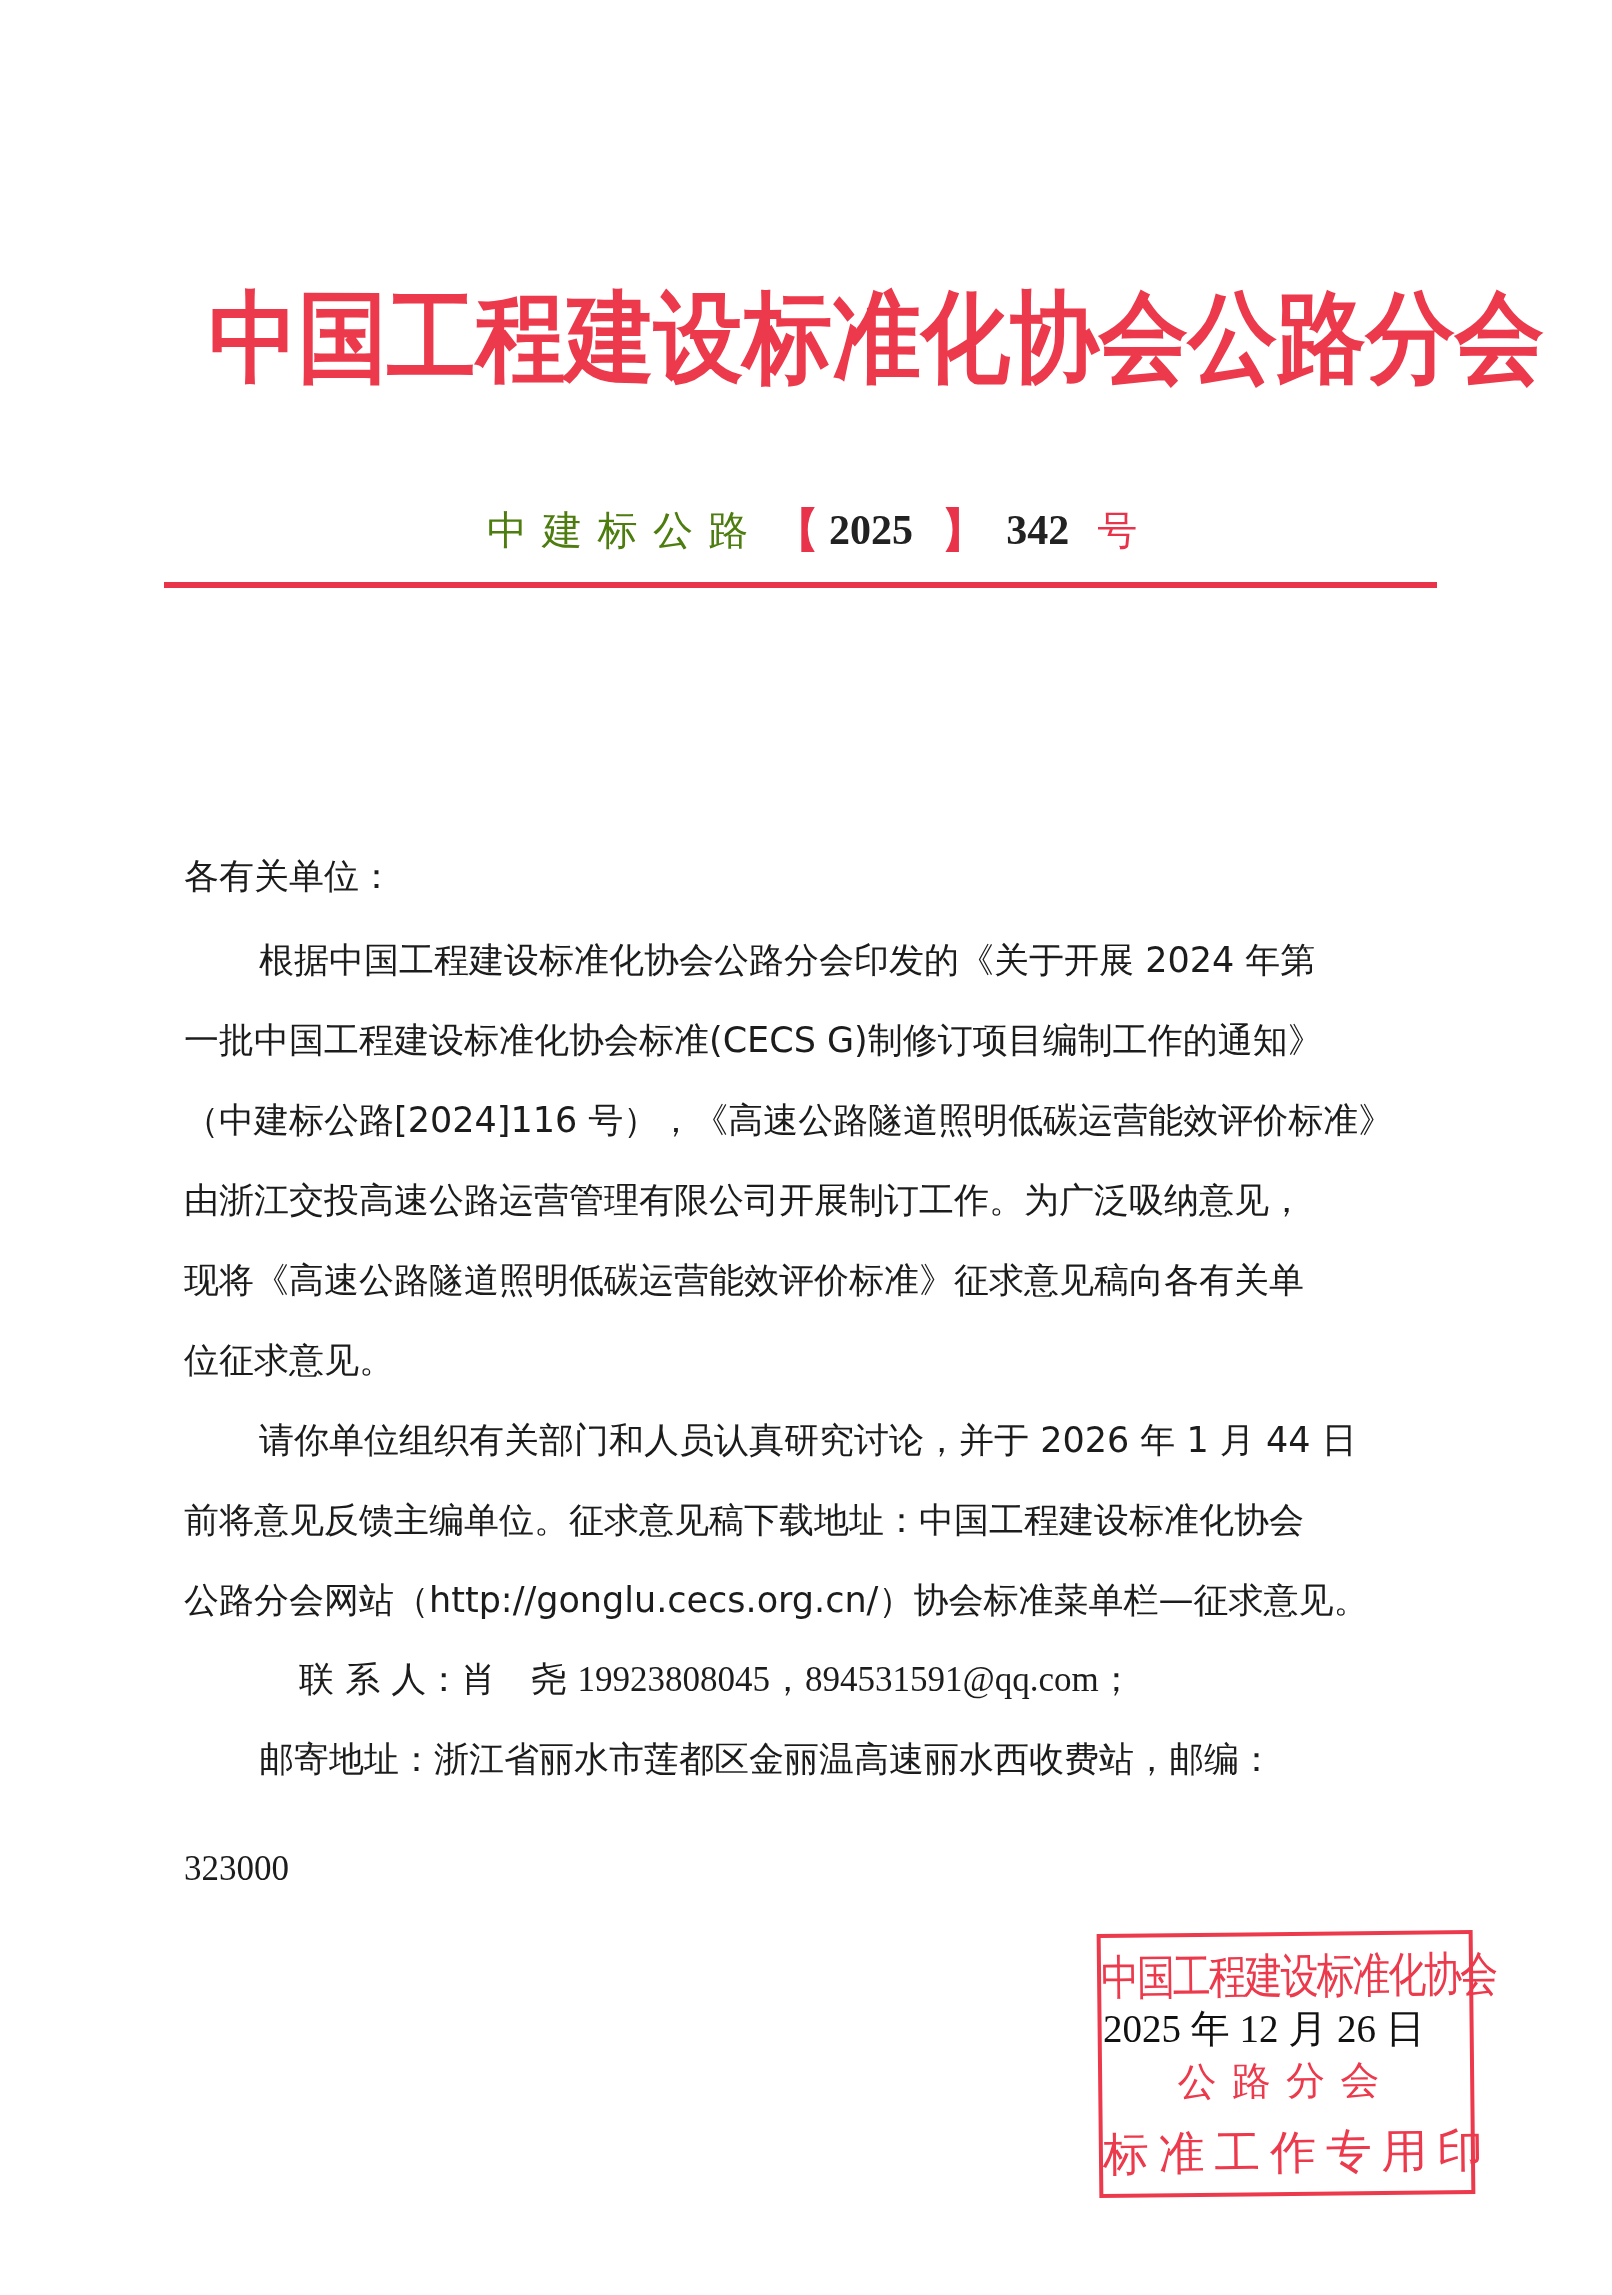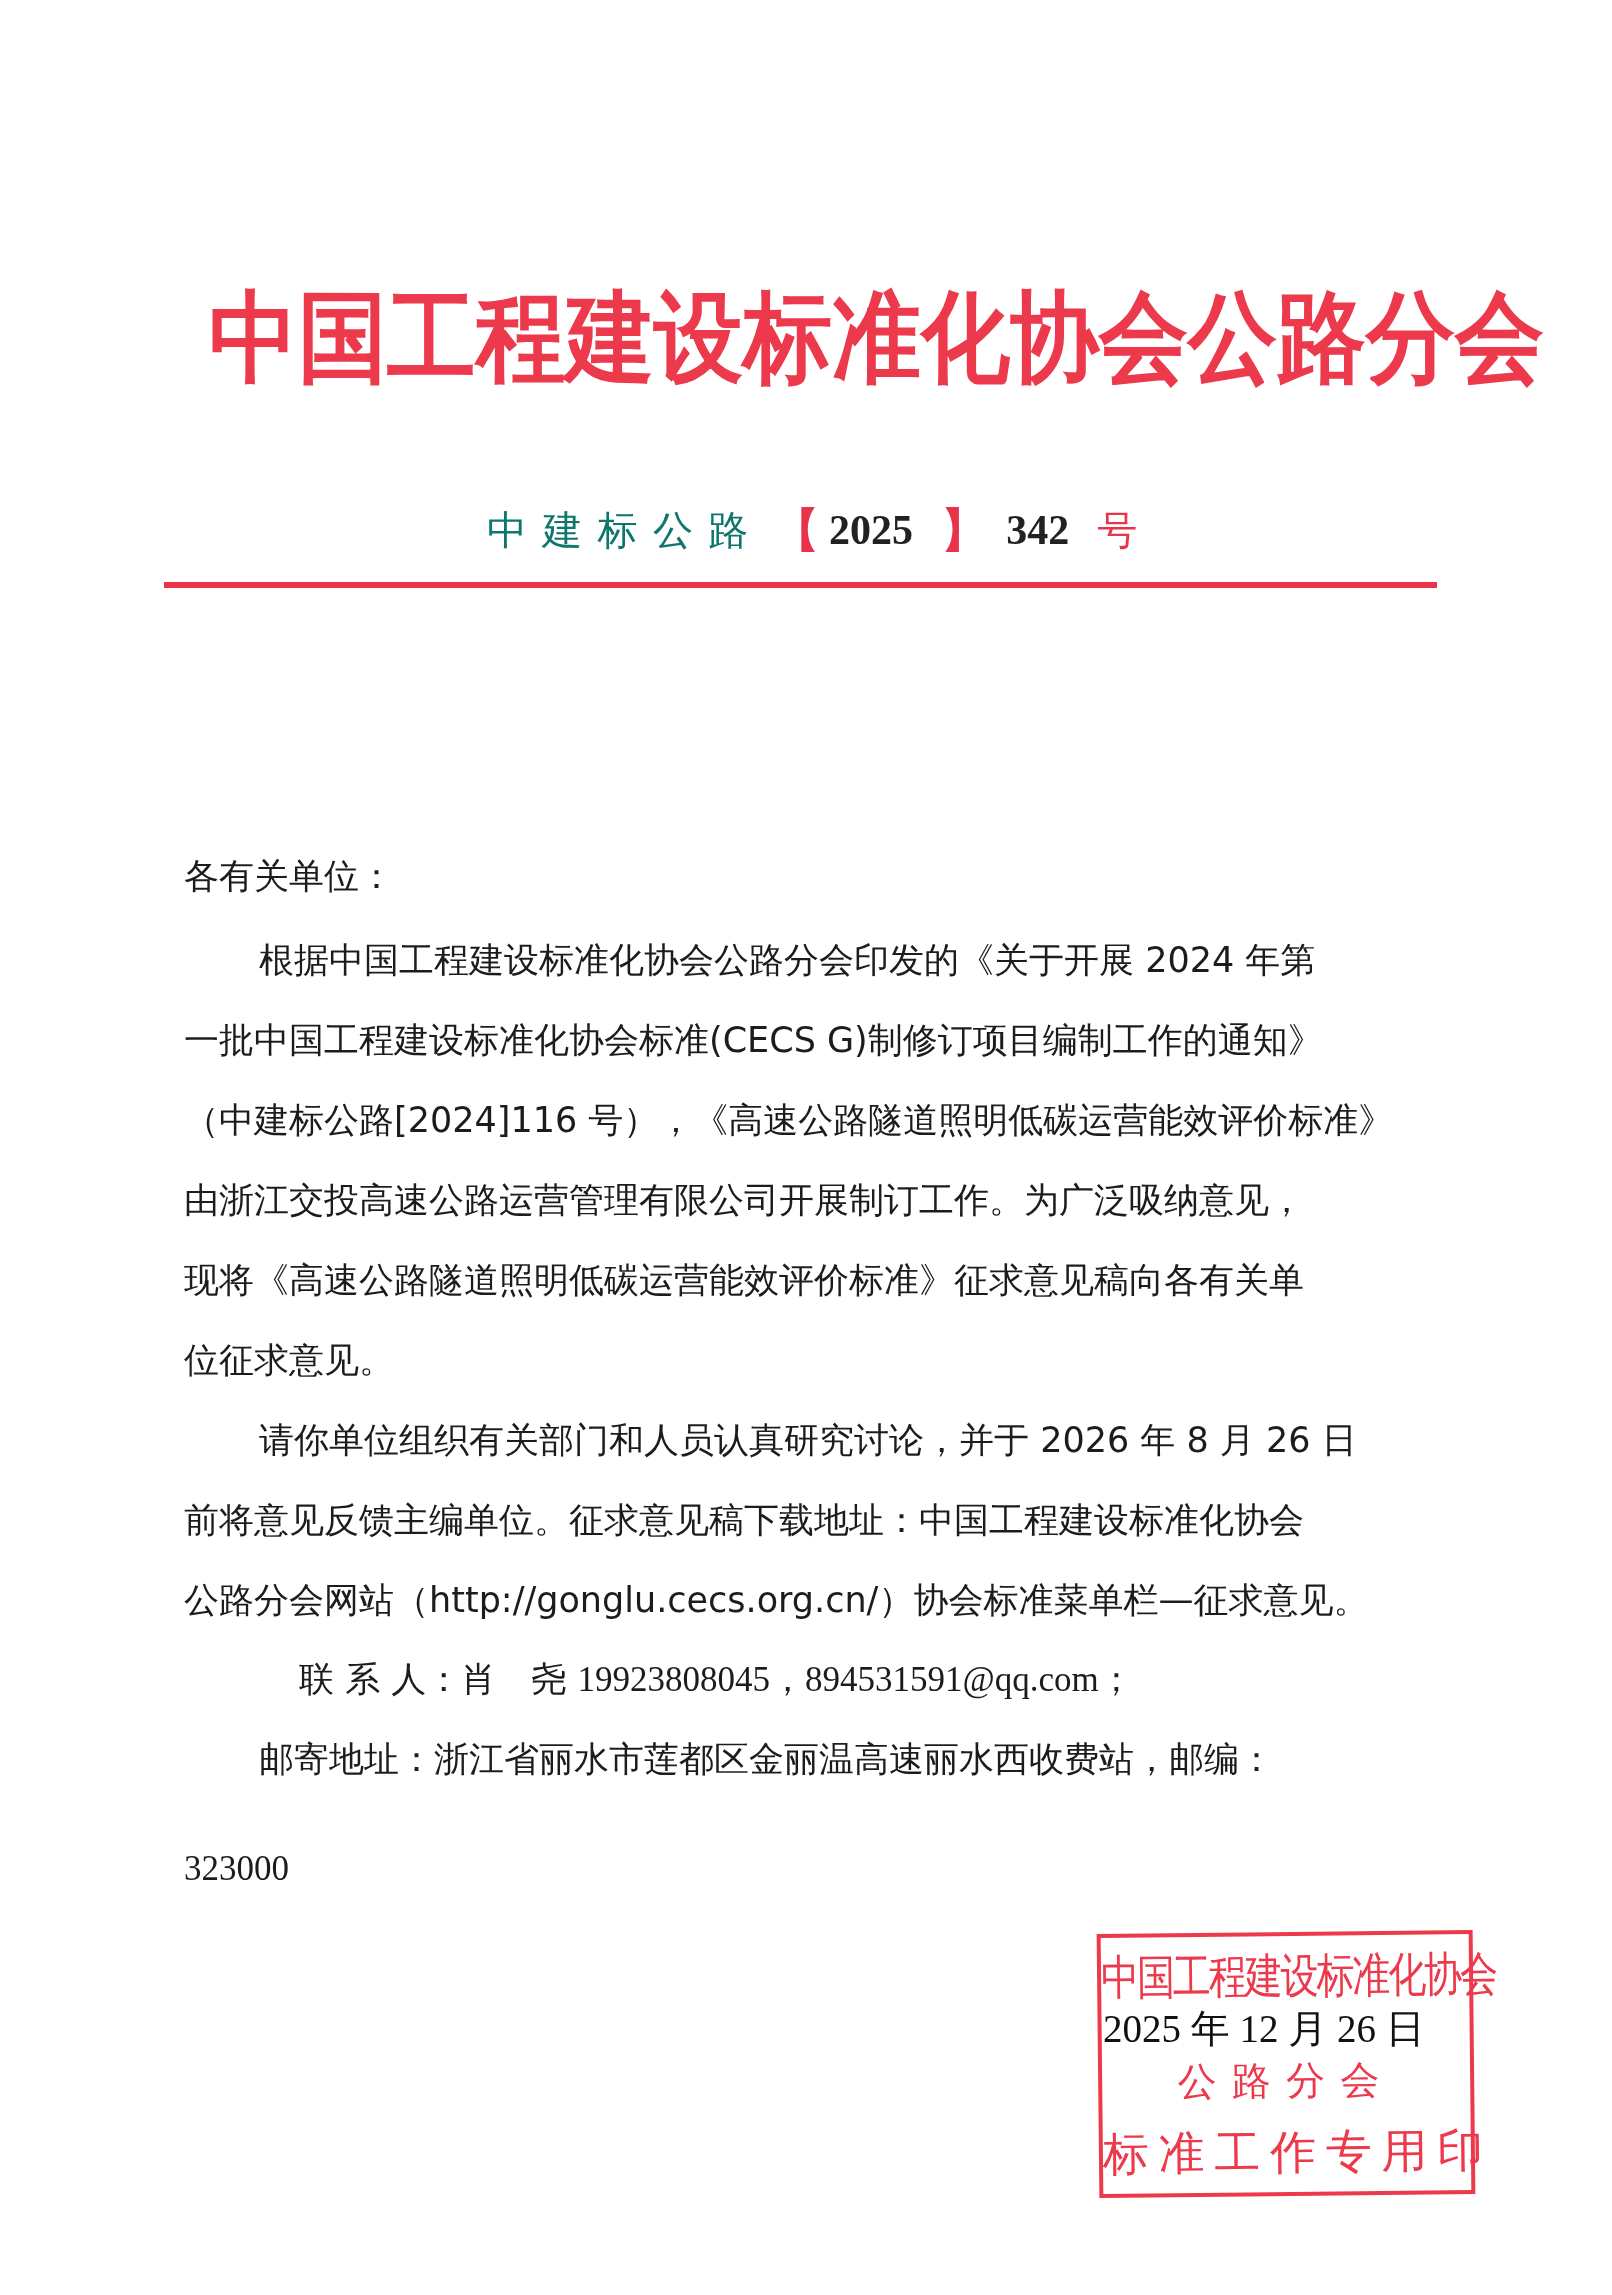--- a/index.html
+++ b/index.html
@@ -31,21 +31,21 @@
   }
   .org-title span { display: inline-block; }
 
   .doc-number {
     left: 487px; top: 502px;
     height: 56px;
     display: flex; align-items: center;
     font-size: 40px;
     line-height: 1;
   }
-  .doc-number .red { color: #0f766e; letter-spacing: 15.3px; }
+  .doc-number .red { color: #4d7c0f; letter-spacing: 15.3px; }
   .doc-number .bracket { color: #e8334a; font-weight: bold; font-size: 46px; margin: 0 9.7px; }
   .doc-number .num { color: #222; font-weight: bold; font-family: "Liberation Serif", serif; font-size: 42px; }
   .doc-number .hao { color: #e8334a; margin-left: 28px; }
 
   .red-rule {
     left: 164px; top: 582px;
     width: 1273px; height: 6.3px;
     background: #e8334a;
   }
 
@@ -141,21 +141,21 @@
 
 <div class="abs body-text salutation">各有关单位：</div>
 
 <div class="abs body-text indent" style="top:943px;width:1164px;">根据中国工程建设标准化协会公路分会印发的《关于开展 2024 年第</div>
 <div class="abs body-text para-line" style="top:1023px;">一批中国工程建设标准化协会标准(CECS G)制修订项目编制工作的通知》</div>
 <div class="abs body-text para-line" style="top:1103px;">（中建标公路[2024]116 号），《高速公路隧道照明低碳运营能效评价标准》</div>
 <div class="abs body-text para-line" style="top:1183px;">由浙江交投高速公路运营管理有限公司开展制订工作。为广泛吸纳意见，</div>
 <div class="abs body-text para-line" style="top:1263px;">现将《高速公路隧道照明低碳运营能效评价标准》征求意见稿向各有关单</div>
 <div class="abs body-text para-line" style="top:1343px;">位征求意见。</div>
 
-<div class="abs body-text indent" style="top:1423px;">请你单位组织有关部门和人员认真研究讨论，并于 2026 年 8 月 26 日</div>
+<div class="abs body-text indent" style="top:1423px;">请你单位组织有关部门和人员认真研究讨论，并于 2026 年 1 月 44 日</div>
 <div class="abs body-text para-line" style="top:1503px;">前将意见反馈主编单位。征求意见稿下载地址：中国工程建设标准化协会</div>
 <div class="abs body-text para-line" style="top:1583px;">公路分会网站（http://gonglu.cecs.org.cn/）协会标准菜单栏—征求意见。</div>
 
 <div class="abs body-text indent" style="top:1662px;margin-left:40px;">
   <span>联 系 人：</span><span>肖　尧</span>
   <span style="font-family:'Liberation Serif',serif;">19923808045</span><span>，</span><span style="font-family:'Liberation Serif',serif;">894531591@qq.com</span><span>；</span>
 </div>
 
 <div class="abs body-text indent" style="top:1742px;">
   <span>邮寄地址：</span><span>浙江省丽水市莲都区金丽温高速丽水西收费站，邮编：</span>

